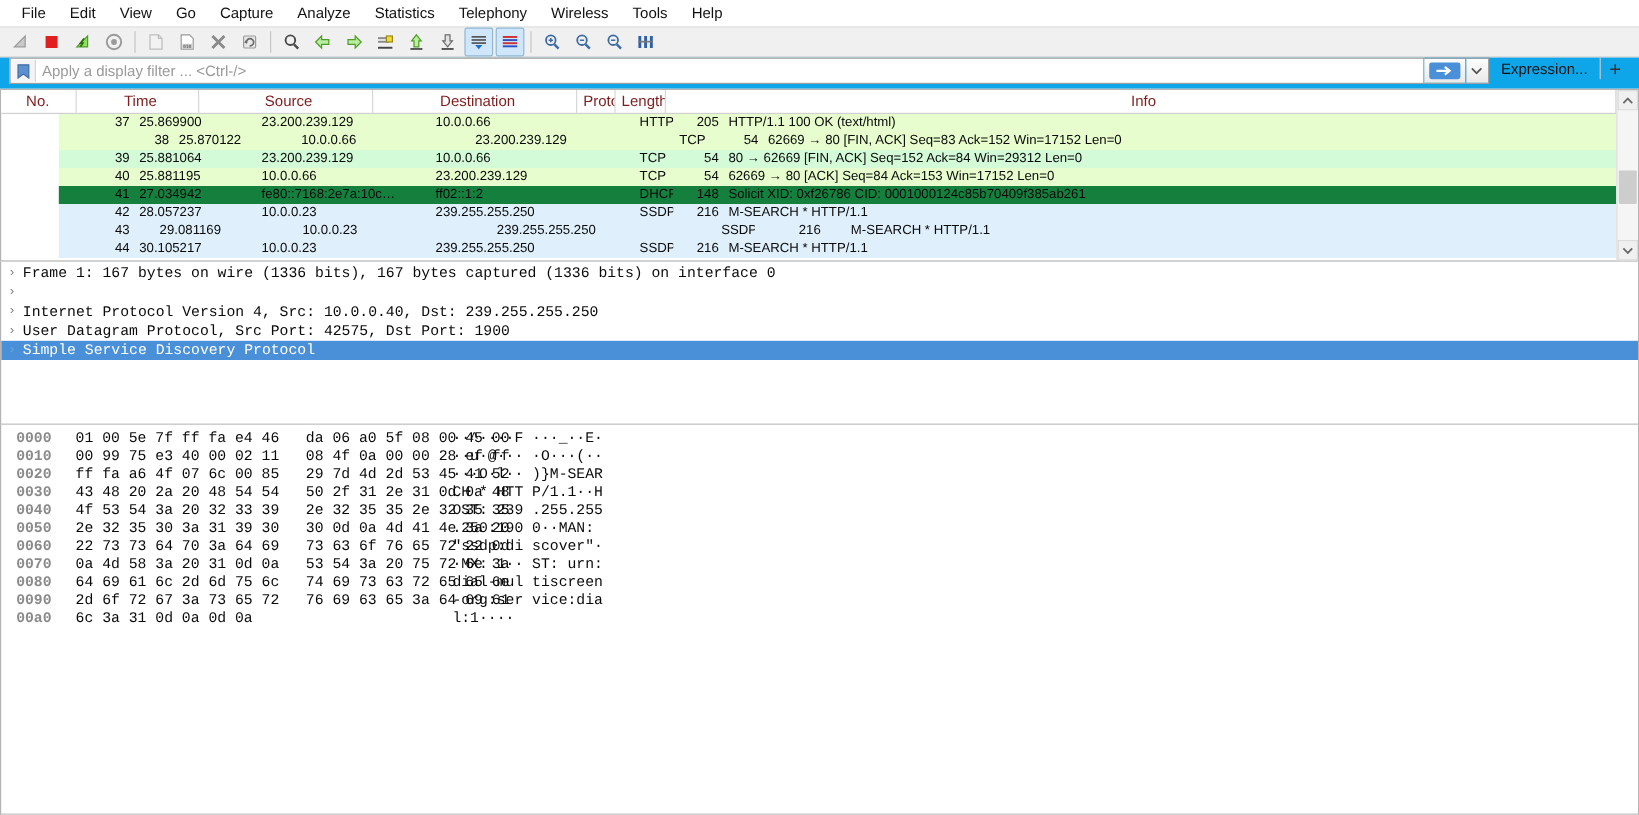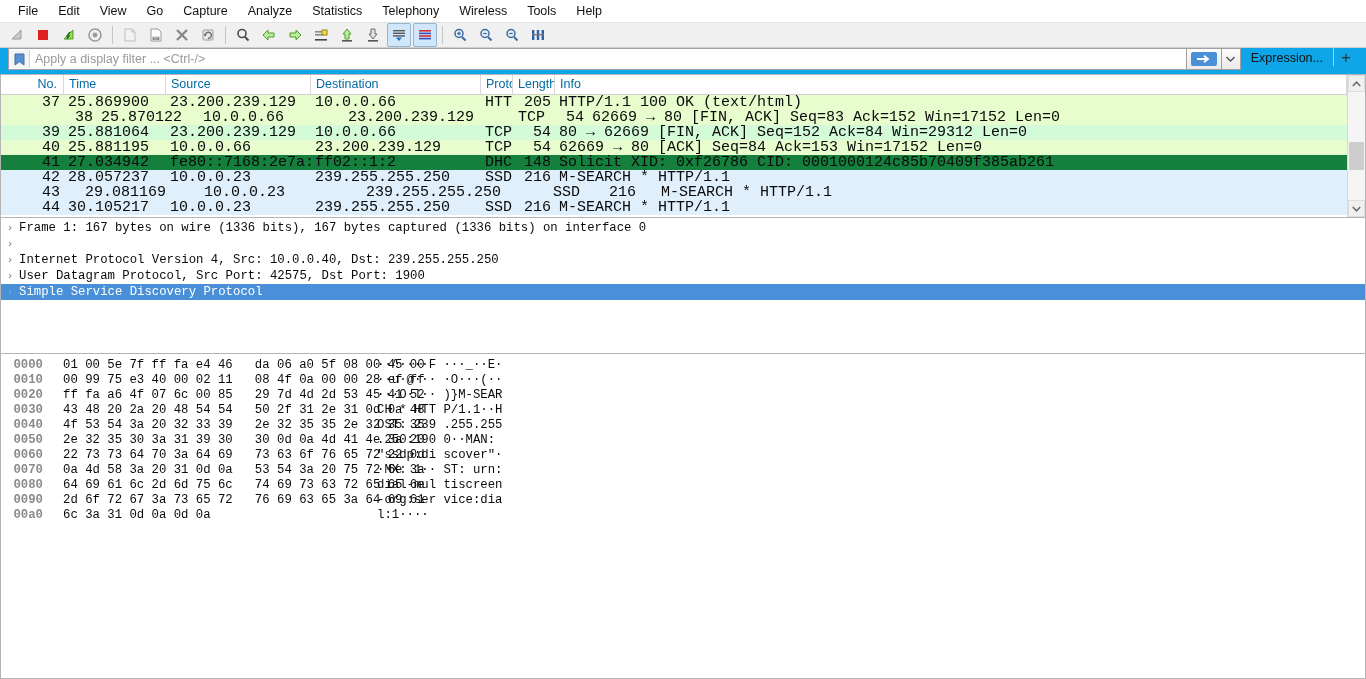--- a/index.html
+++ b/index.html
@@ -36,24 +36,24 @@
   .dropbtn{width:18px;height:20px;background:linear-gradient(#fdfdfd,#e9e9e9);border:1px solid #a0a0a0;border-left:none;
            display:flex;align-items:center;justify-content:center;flex:0 0 18px;}
   .expr{padding:0 10px;font-size:12.5px;color:#111;height:20px;line-height:20px;white-space:nowrap;}
   .vsep{width:1px;height:18px;background:#c6c6c6;}
   .plusbtn{width:24px;height:20px;display:flex;align-items:center;justify-content:center;font-size:17px;color:#333;}
 
   
   .packetlist{flex:0 0 142px;display:flex;border:1px solid #b4b4b4;border-left:1px solid #b4b4b4;margin:0;background:#fff;overflow:hidden;position:relative;}
   .plmain{flex:1;display:flex;flex-direction:column;min-width:0;overflow:hidden;}
   .plhdr{height:19px;display:flex;background:#fff;border-bottom:1px solid #d0d0d0;flex:0 0 19px;}
-  .plhdr .c{height:19px;line-height:19px;font-size:12.5px;color:#0369a1;padding-left:5px;
-            border-right:1px solid #d8d8d8;box-sizing:border-box;overflow:hidden;white-space:nowrap;}
+  .plhdr .c{height:19px;line-height:19px;font-size:12.5px;color:#7f1d1d;padding-left:5px;
+            border-right:1px solid #d8d8d8;box-sizing:border-box;overflow:hidden;white-space:nowrap;text-align:center;}
   .plrows{flex:1;overflow:hidden;}
-  .prow{height:15px;display:flex;font-family:Liberation Mono, monospace;font-size:15px;line-height:15px;color:#0a0a0a;}
+  .prow{height:15px;display:flex;font-family:Liberation Sans, sans-serif;font-size:11px;line-height:15px;color:#0a0a0a;margin-left:48px;}
   .prow .c{height:15px;line-height:15px;padding:0 4px;box-sizing:border-box;overflow:hidden;white-space:nowrap;text-overflow:clip;}
   .c-no{width:63px;text-align:right;padding-right:6px;}
   .c-time{width:102px;}
   .c-src{width:145px;}
   .c-dst{width:170px;}
   .c-proto{width:32px;}
   .c-len{width:42px;text-align:right;padding-right:5px;}
   .c-info{flex:1;}
   .sb{width:17px;background:#f0f0f0;border-left:1px solid #d8d8d8;display:flex;flex-direction:column;flex:0 0 17px;}
   .sbbtn{height:17px;display:flex;align-items:center;justify-content:center;background:#f0f0f0;border:1px solid #dcdcdc;box-sizing:border-box;}

